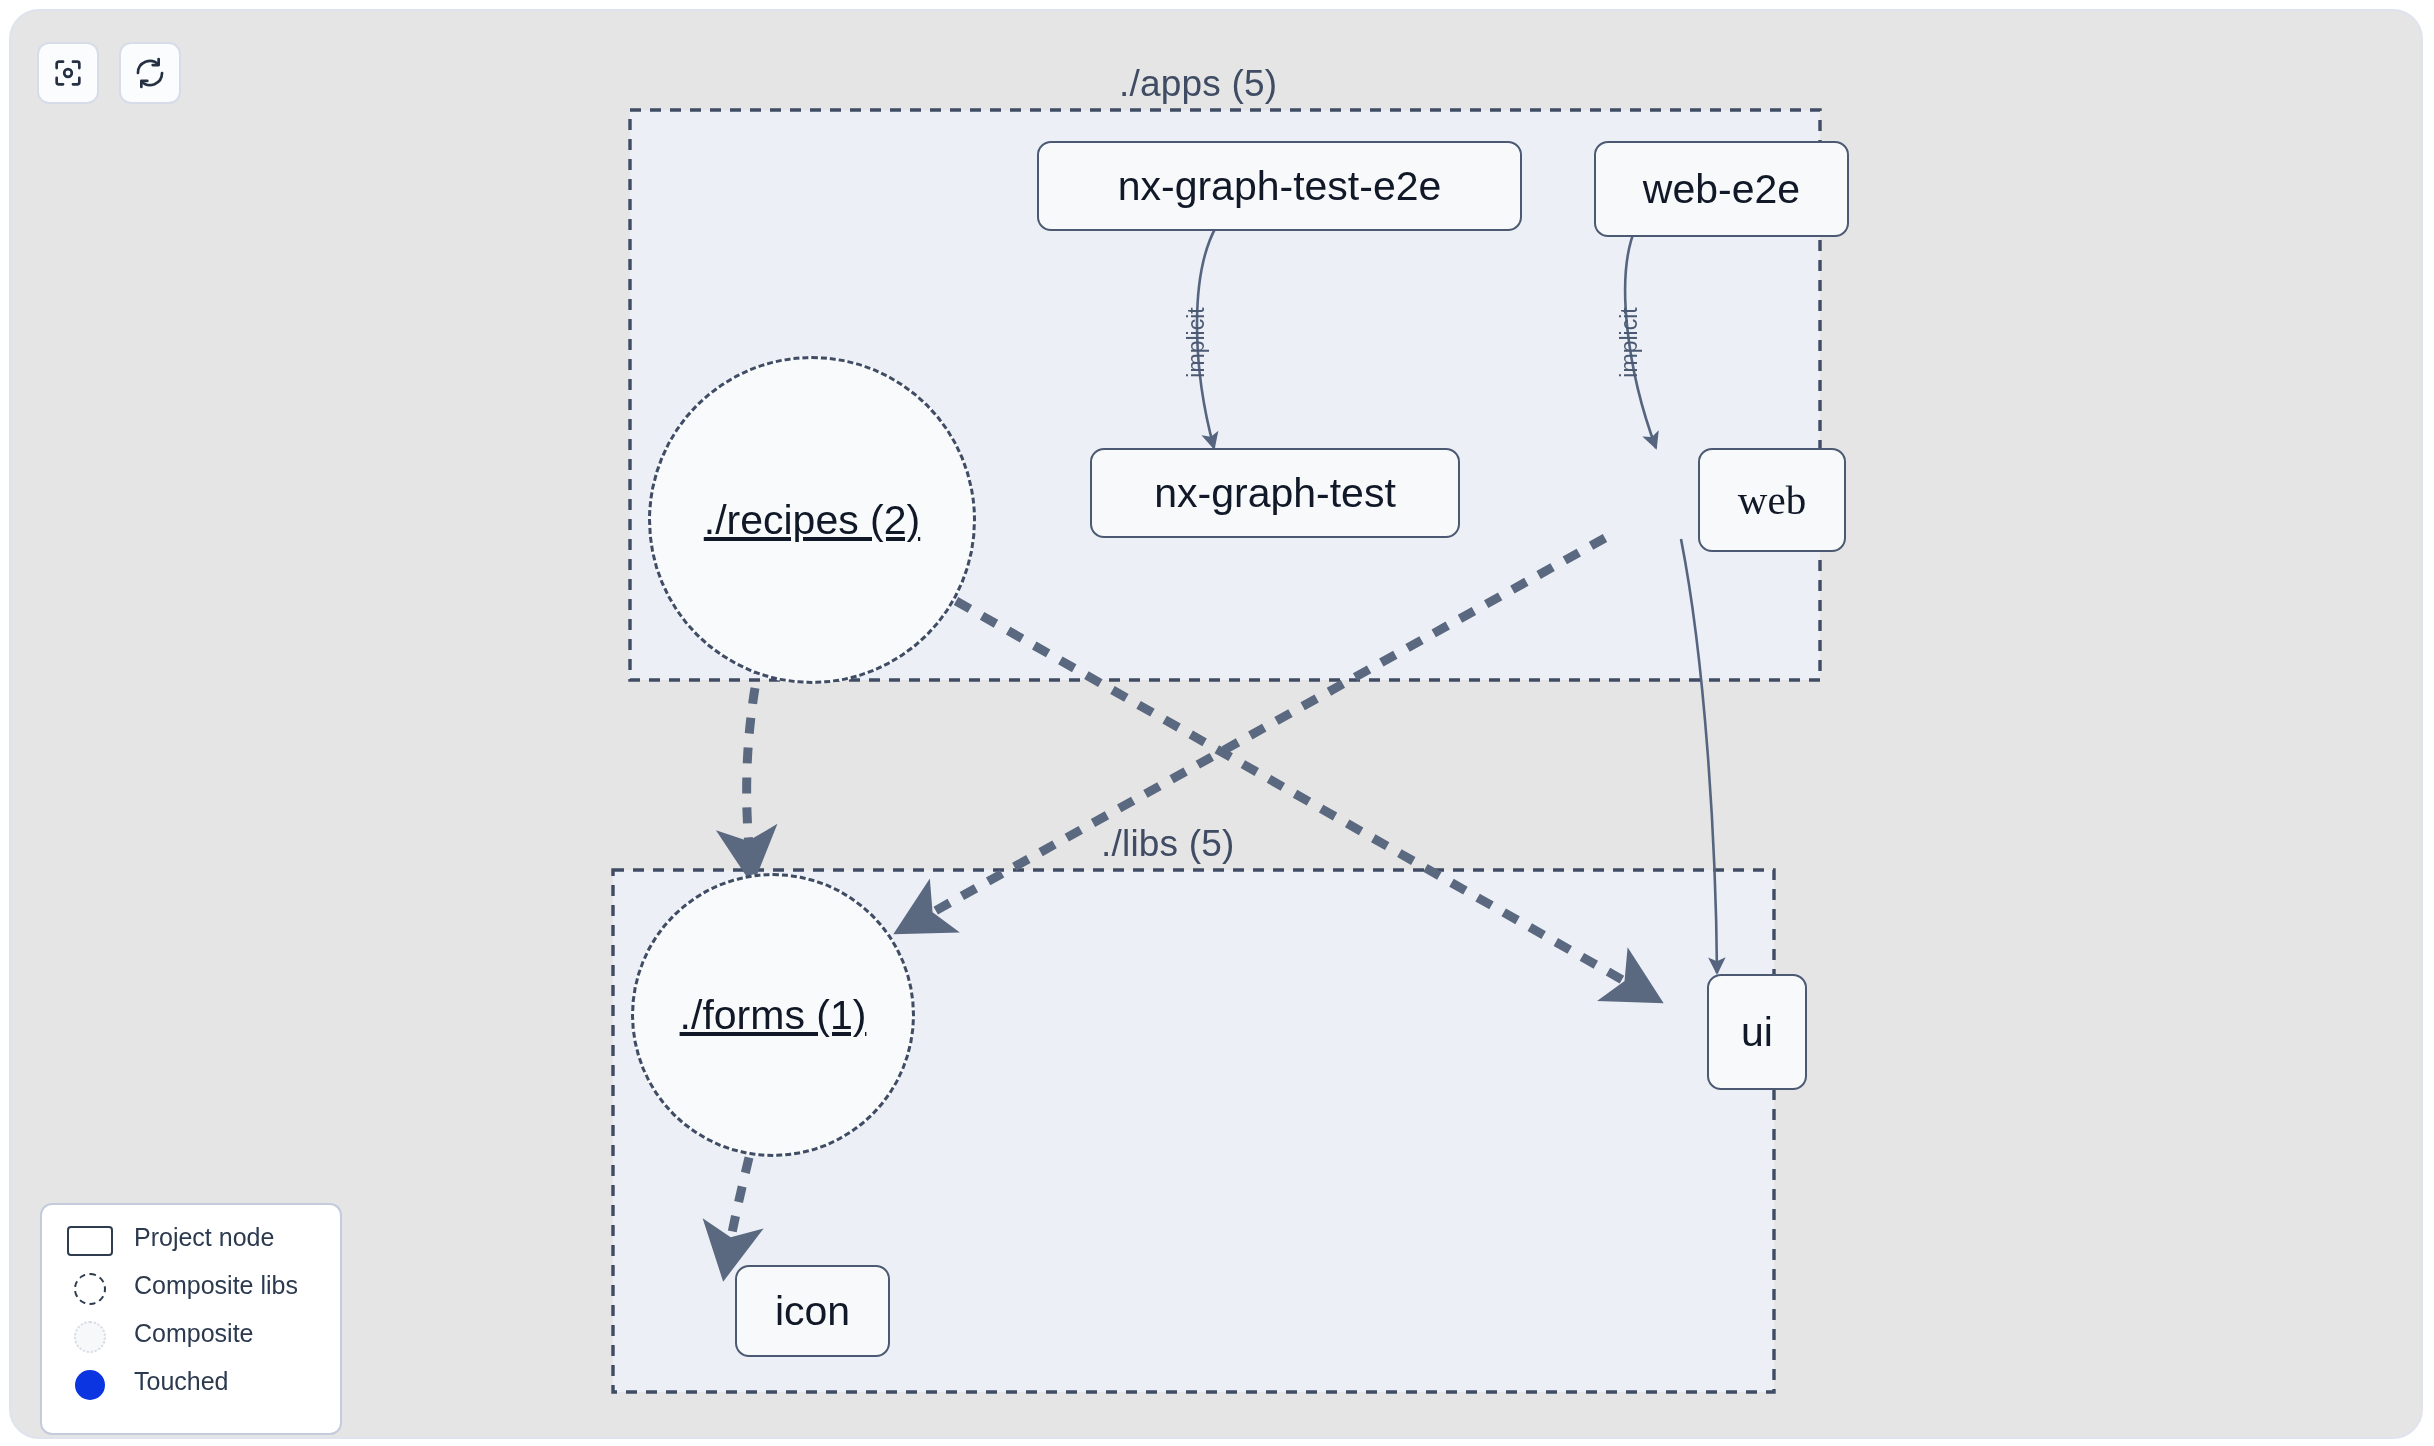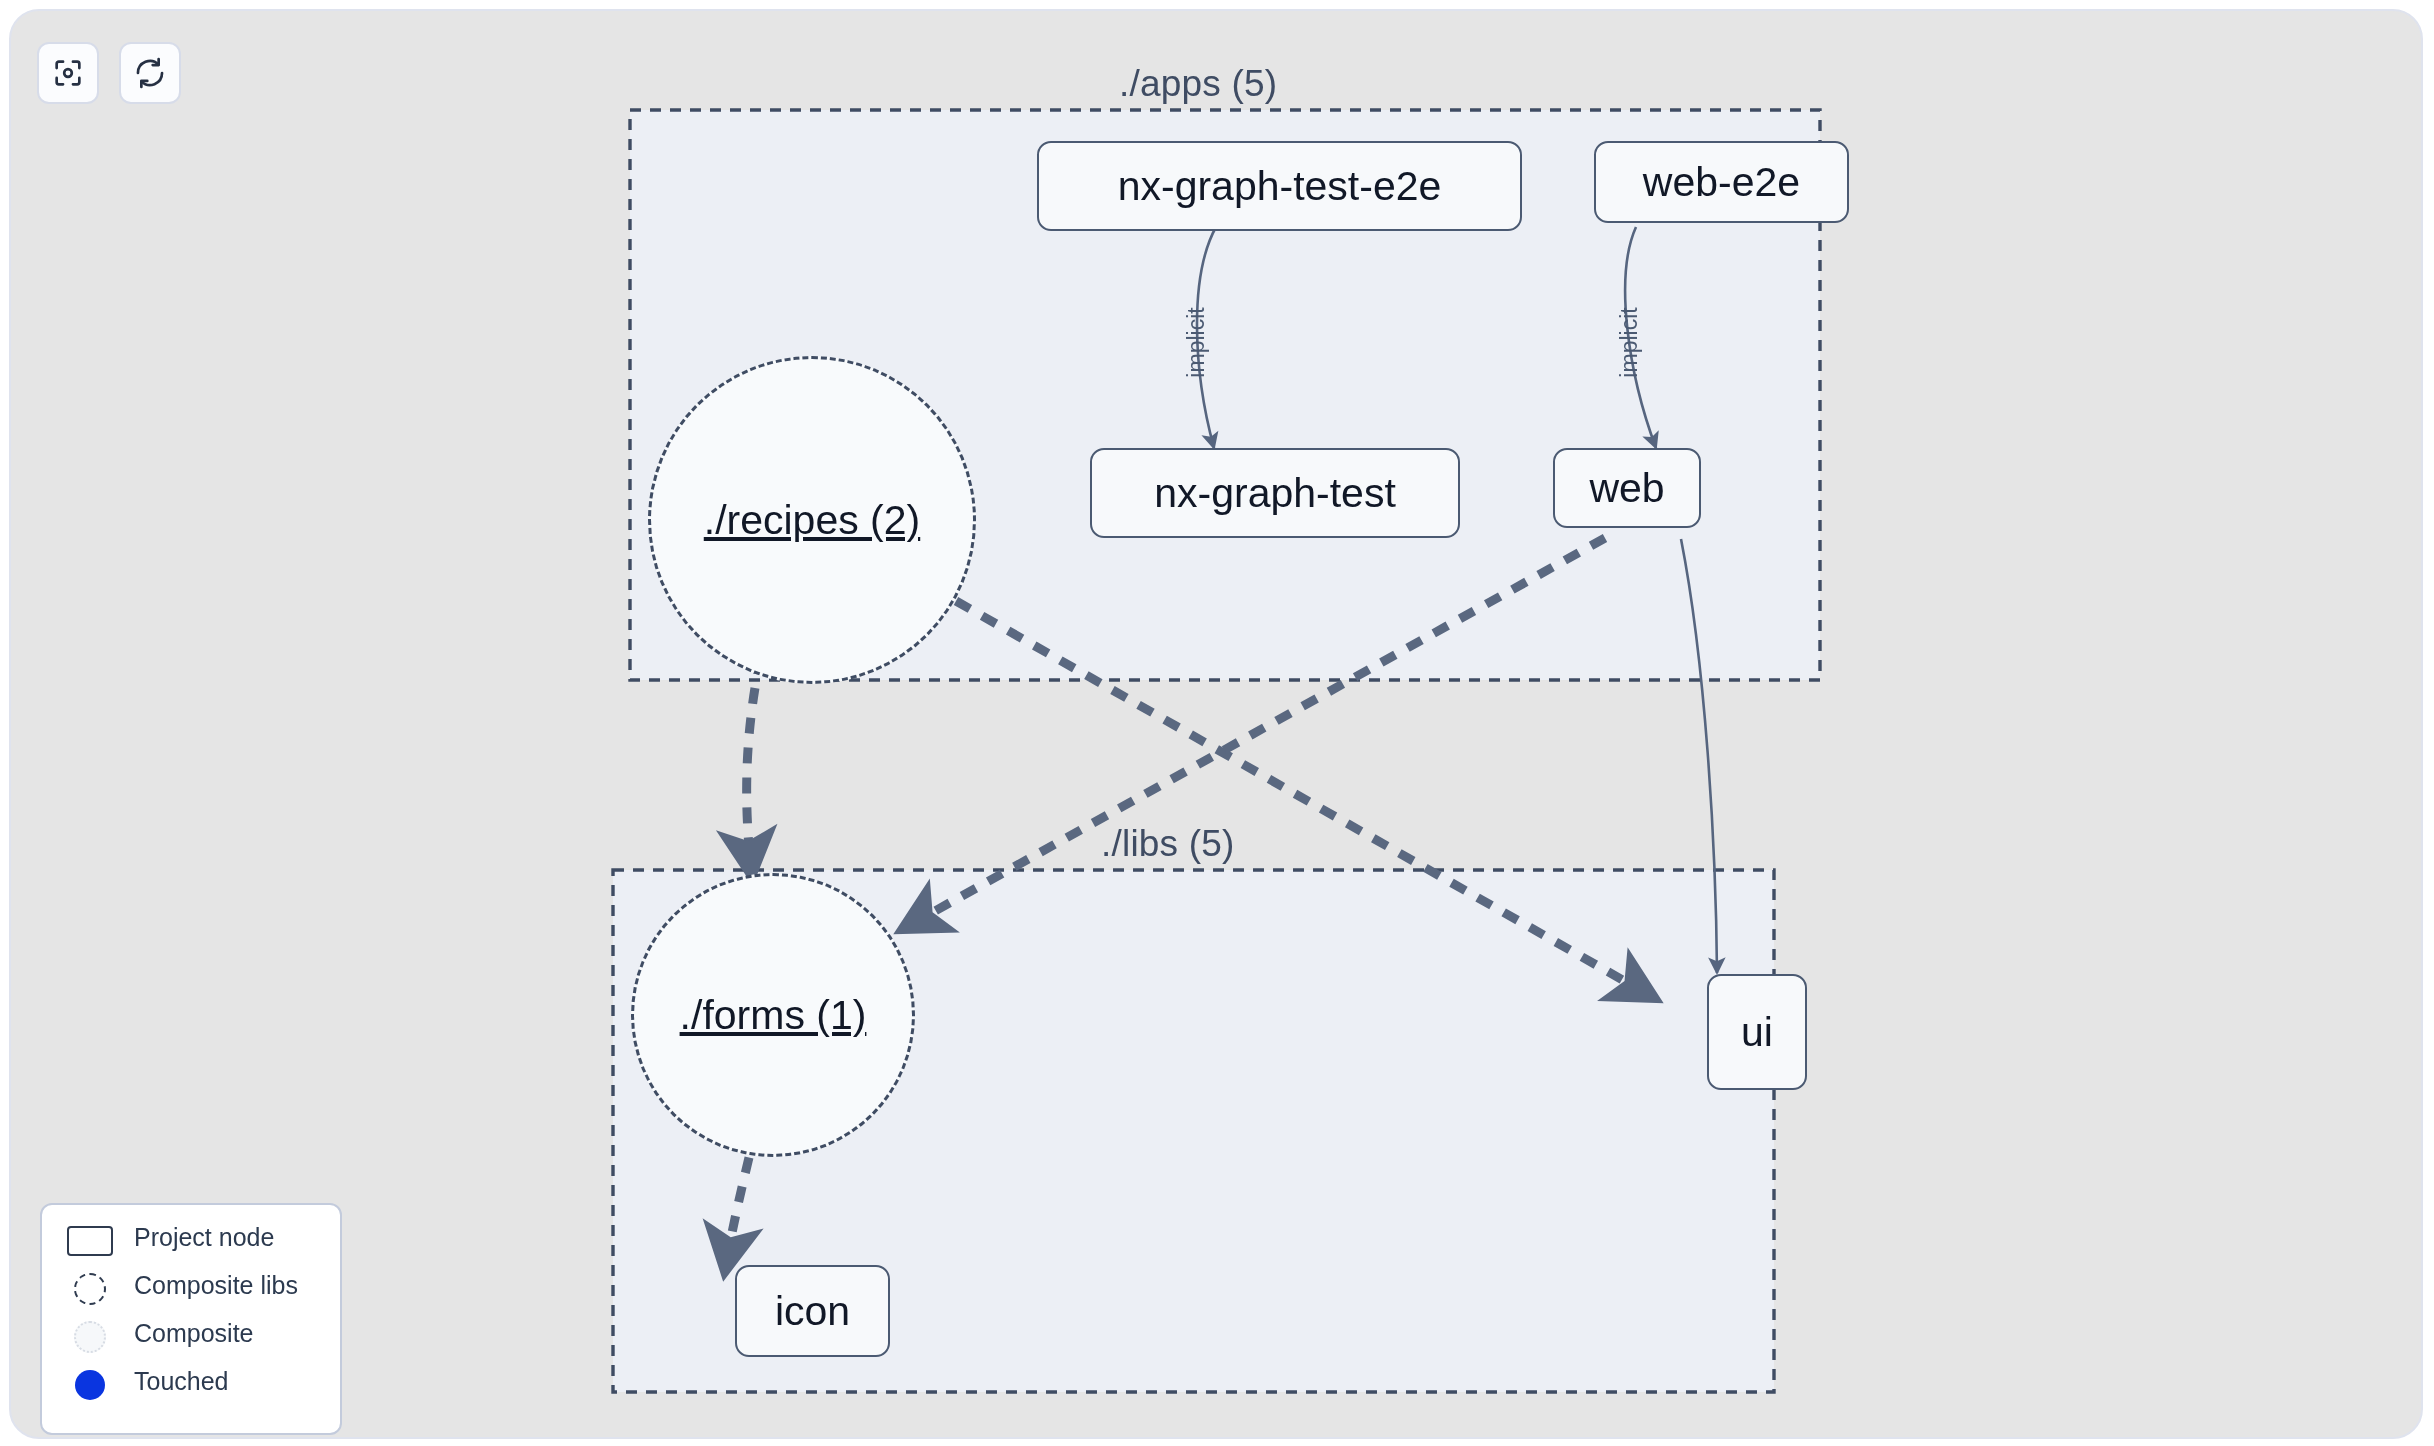--- a/index.html
+++ b/index.html
@@ -233,29 +233,29 @@
       <path d="M 745 1117 C 730 1180 722 1213 715 1254" fill="none" stroke="#5a6880" stroke-width="9" stroke-dasharray="16 14" marker-end="url(#arrow-thick)"></path>
     </svg>
 
     <div class="group-label" style="left:1108px; top:52px;">./apps (5)</div>
     <div class="group-label" style="left:1090px; top:812px;">./libs (5)</div>
 
     <div class="proj-node" style="left:985px; top:130px; width:485px; height:90px;">
       <span>nx-graph-test-e2e</span>
     </div>
 
-    <div class="proj-node" style="left:1542px; top:130px; width:255px; height:82px;">
+    <div class="proj-node" style="left:1542px; top:130px; width:255px; height:96px;">
       <span>web-e2e</span>
     </div>
 
     <div class="proj-node" style="left:1038px; top:437px; width:370px; height:90px;">
       <span>nx-graph-test</span>
     </div>
 
-    <div class="proj-node" style="left:1501px; top:437px; width:148px; height:80px;">
+    <div class="proj-node" style="left:1646px; top:437px; width:148px; height:104px;font-family:Liberation Serif, serif;">
       <span>web</span>
     </div>
 
     <div class="proj-node" style="left:1655px; top:963px; width:100px; height:116px;">
       <span>ui</span>
     </div>
 
     <div class="proj-node" style="left:683px; top:1254px; width:155px; height:92px;">
       <span>icon</span>
     </div>

